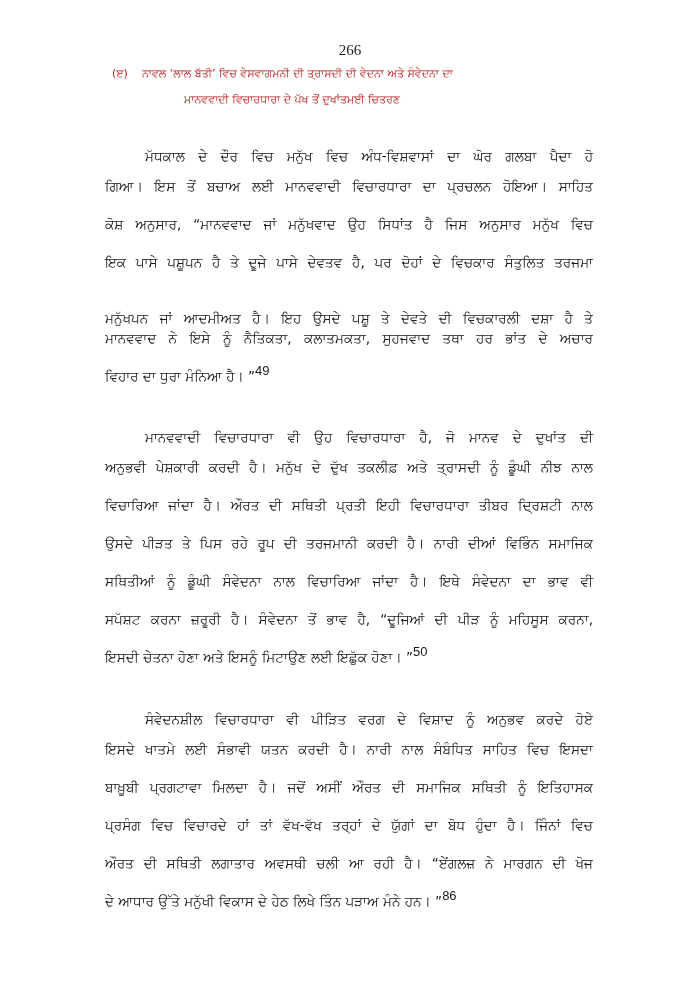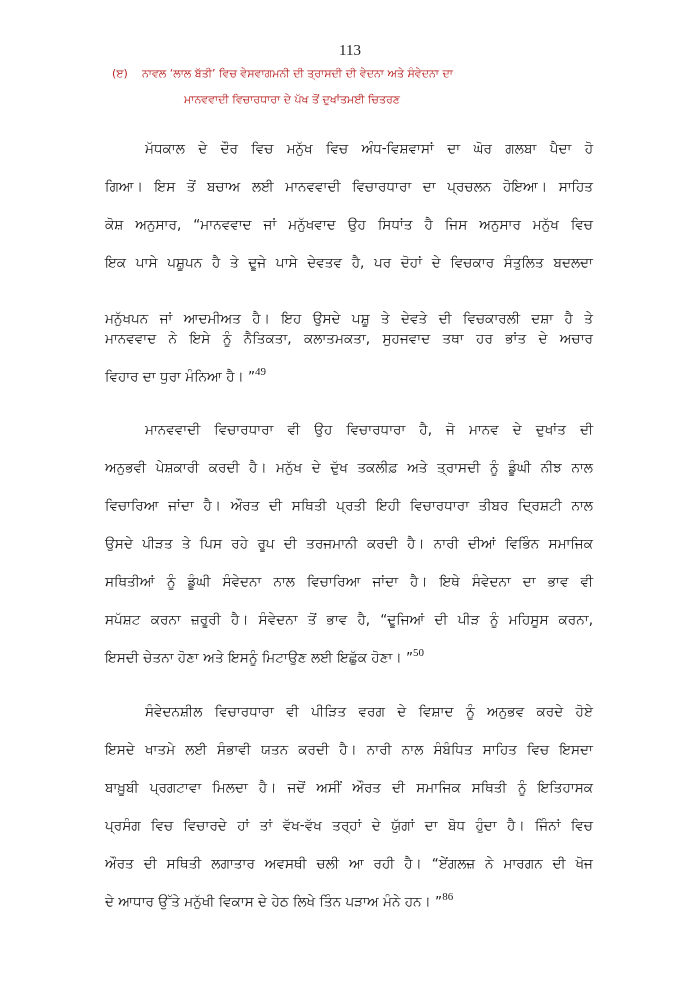--- a/index.html
+++ b/index.html
@@ -8,40 +8,40 @@
   .pageno { position: absolute; left: 0; width: 700px; top: 42px; text-align: center;
     font-family: "Liberation Serif", serif; font-size: 15px; color: #222; }
   .hline { position: absolute; left: 112px; width: 485px; font-family: "DejaVu Sans", sans-serif;
     font-size: 11px; color: #b91c1c; white-space: nowrap; line-height: 20px; }
   .hline.l1 { top: 64px; text-align: left; }
   .hline.l2 { top: 90px; left: 0; width: 584px; text-align: center; }
   .hline .label { margin-right: 14px; }
   .line { position: absolute; left: 105px; width: 488px; font-family: "DejaVu Sans", sans-serif;
     font-size: 13.6px; color: #1a1a1a; line-height: 20px; white-space: nowrap;
     text-align: justify; text-align-last: justify; }
-  .line.first { left: 145px; width: 448px; }
+  .line.first { left: 145px; width: 448px; margin-top: 8px; }
   .line.last { text-align-last: left; }
-  sup { font-family: Liberation Serif, serif; font-size: 11px; vertical-align: super; line-height: 0; }
+  sup { font-family: Liberation Sans, sans-serif; font-size: 13px; vertical-align: super; line-height: 0; }
 </style>
 </head>
 <body>
 
 <div class="page">
-  <div class="pageno">113</div>
+  <div class="pageno">266</div>
 
   <div class="hline l1">
     <span class="label">(ੲ)</span><span>ਨਾਵਲ ‘ਲਾਲ ਬੱਤੀ’ ਵਿਚ ਵੇਸਵਾਗਮਨੀ ਦੀ ਤ੍ਰਾਸਦੀ ਦੀ ਵੇਦਨਾ ਅਤੇ ਸੰਵੇਦਨਾ ਦਾ</span>
   </div>
   <div class="hline l2">ਮਾਨਵਵਾਦੀ ਵਿਚਾਰਧਾਰਾ ਦੇ ਪੱਖ ਤੋਂ ਦੁਖਾਂਤਮਈ ਚਿਤਰਣ</div>
 
   <div>
     <div class="line first" style="top:138px">ਮੱਧਕਾਲ ਦੇ ਦੌਰ ਵਿਚ ਮਨੁੱਖ ਵਿਚ ਅੰਧ-ਵਿਸ਼ਵਾਸਾਂ ਦਾ ਘੋਰ ਗਲਬਾ ਪੈਦਾ ਹੋ</div>
     <div class="line" style="top:176px">ਗਿਆ। ਇਸ ਤੋਂ ਬਚਾਅ ਲਈ ਮਾਨਵਵਾਦੀ ਵਿਚਾਰਧਾਰਾ ਦਾ ਪ੍ਰਚਲਨ ਹੋਇਆ। ਸਾਹਿਤ</div>
     <div class="line" style="top:214px">ਕੋਸ਼ ਅਨੁਸਾਰ, “ਮਾਨਵਵਾਦ ਜਾਂ ਮਨੁੱਖਵਾਦ ਉਹ ਸਿਧਾਂਤ ਹੈ ਜਿਸ ਅਨੁਸਾਰ ਮਨੁੱਖ ਵਿਚ</div>
-    <div class="line" style="top:252px">ਇਕ ਪਾਸੇ ਪਸ਼ੂਪਨ ਹੈ ਤੇ ਦੂਜੇ ਪਾਸੇ ਦੇਵਤਵ ਹੈ, ਪਰ ਦੋਹਾਂ ਦੇ ਵਿਚਕਾਰ ਸੰਤੁਲਿਤ ਬਦਲਦਾ</div>
+    <div class="line" style="top:252px">ਇਕ ਪਾਸੇ ਪਸ਼ੂਪਨ ਹੈ ਤੇ ਦੂਜੇ ਪਾਸੇ ਦੇਵਤਵ ਹੈ, ਪਰ ਦੋਹਾਂ ਦੇ ਵਿਚਕਾਰ ਸੰਤੁਲਿਤ ਤਰਜਮਾ</div>
     <div class="line" style="top:308px">ਮਨੁੱਖਪਨ ਜਾਂ ਆਦਮੀਅਤ ਹੈ। ਇਹ ਉਸਦੇ ਪਸ਼ੂ ਤੇ ਦੇਵਤੇ ਦੀ ਵਿਚਕਾਰਲੀ ਦਸ਼ਾ ਹੈ ਤੇ</div>
     <div class="line" style="top:328px">ਮਾਨਵਵਾਦ ਨੇ ਇਸੇ ਨੂੰ ਨੈਤਿਕਤਾ, ਕਲਾਤਮਕਤਾ, ਸੁਹਜਵਾਦ ਤਥਾ ਹਰ ਭਾਂਤ ਦੇ ਅਚਾਰ</div>
     <div class="line last" style="top:366px"><span>ਵਿਹਾਰ ਦਾ ਧੁਰਾ ਮੰਨਿਆ ਹੈ। ”</span><sup>49</sup></div>
   </div>
 
   <div>
     <div class="line first" style="top:419px">ਮਾਨਵਵਾਦੀ ਵਿਚਾਰਧਾਰਾ ਵੀ ਉਹ ਵਿਚਾਰਧਾਰਾ ਹੈ, ਜੋ ਮਾਨਵ ਦੇ ਦੁਖਾਂਤ ਦੀ</div>
     <div class="line" style="top:457px">ਅਨੁਭਵੀ ਪੇਸ਼ਕਾਰੀ ਕਰਦੀ ਹੈ। ਮਨੁੱਖ ਦੇ ਦੁੱਖ ਤਕਲੀਫ਼ ਅਤੇ ਤ੍ਰਾਸਦੀ ਨੂੰ ਡੂੰਘੀ ਨੀਝ ਨਾਲ</div>
     <div class="line" style="top:495px">ਵਿਚਾਰਿਆ ਜਾਂਦਾ ਹੈ। ਔਰਤ ਦੀ ਸਥਿਤੀ ਪ੍ਰਤੀ ਇਹੀ ਵਿਚਾਰਧਾਰਾ ਤੀਬਰ ਦ੍ਰਿਸ਼ਟੀ ਨਾਲ</div>
     <div class="line" style="top:533px">ਉਸਦੇ ਪੀੜਤ ਤੇ ਪਿਸ ਰਹੇ ਰੂਪ ਦੀ ਤਰਜਮਾਨੀ ਕਰਦੀ ਹੈ। ਨਾਰੀ ਦੀਆਂ ਵਿਭਿੰਨ ਸਮਾਜਿਕ</div>

